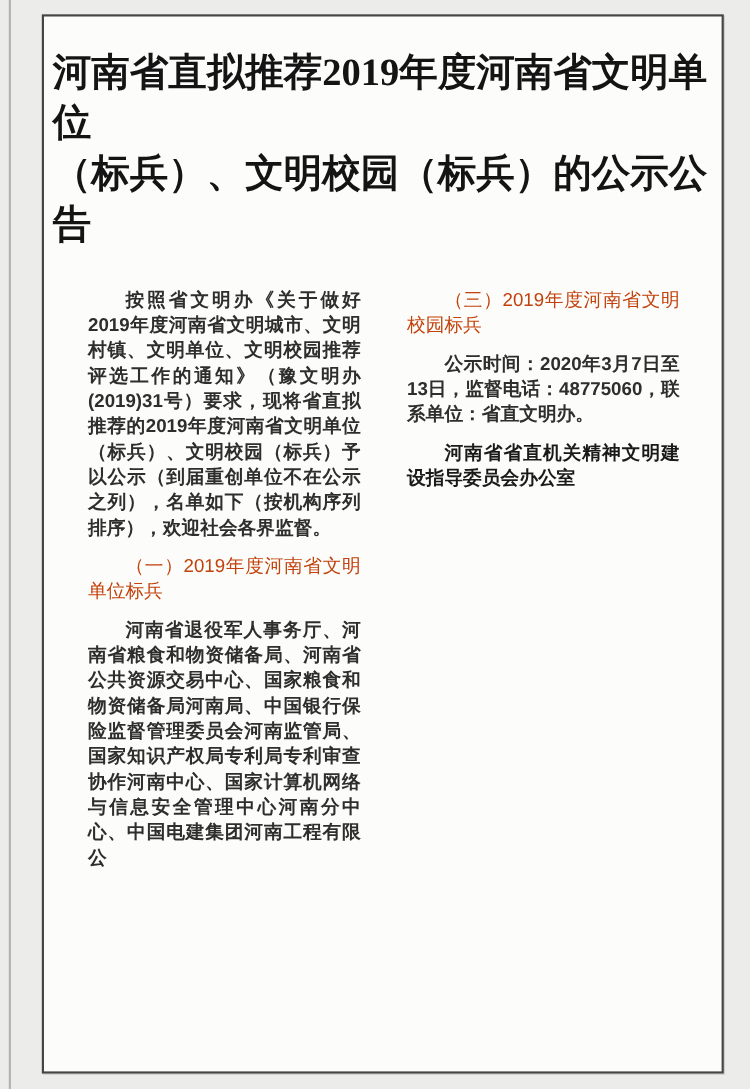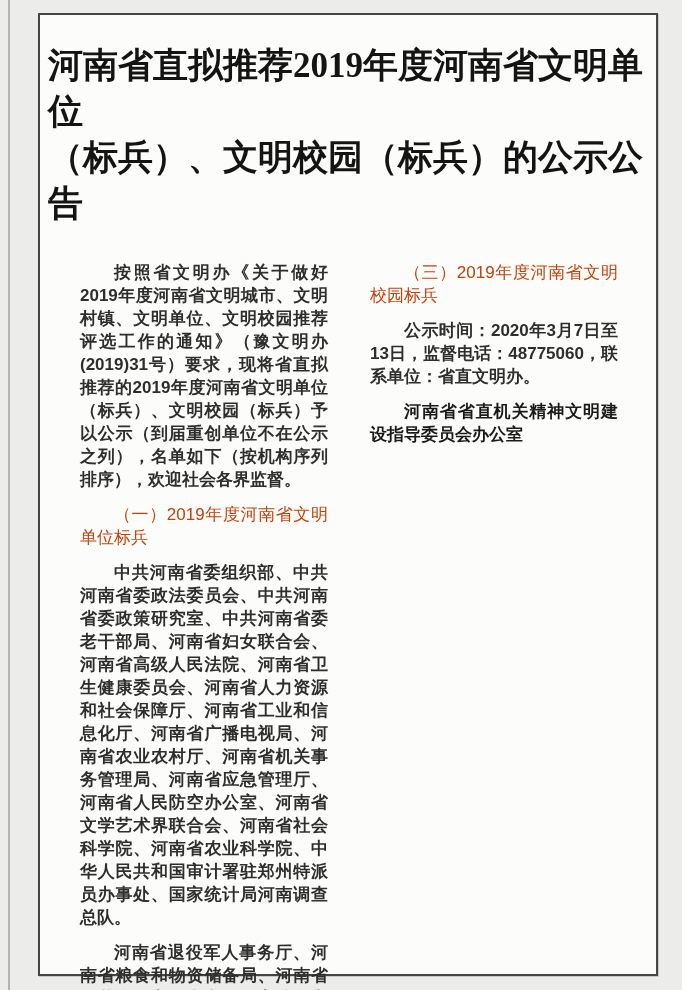--- a/index.html
+++ b/index.html
@@ -83,21 +83,20 @@
   <h1 class="title">
     <div>河南省直拟推荐2019年度河南省文明单位</div>
     <div>（标兵）、文明校园（标兵）的公示公告</div>
   </h1>
 
   <div class="columns">
 
     <div class="col">
       <p class="indent">按照省文明办《关于做好2019年度河南省文明城市、文明村镇、文明单位、文明校园推荐评选工作的通知》（豫文明办(2019)31号）要求，现将省直拟推荐的2019年度河南省文明单位（标兵）、文明校园（标兵）予以公示（到届重创单位不在公示之列），名单如下（按机构序列排序），欢迎社会各界监督。</p>
       <p class="heading">（一）2019年度河南省文明单位标兵</p>
-      <p class="indent">中共河南省委组织部、中共河南省委政法委员会、中共河南省委政策研究室、中共河南省委老干部局、河南省妇女联合会、河南省高级人民法院、河南省卫生健康委员会、河南省人力资源和社会保障厅、河南省工业和信息化厅、河南省广播电视局、河南省农业农村厅、河南省机关事务管理局、河南省应急管理厅、河南省人民防空办公室、河南省文学艺术界联合会、河南省社会科学院、河南省农业科学院、中华人民共和国审计署驻郑州特派员办事处、国家统计局河南调查总队。</p>
       <p class="indent">河南省退役军人事务厅、河南省粮食和物资储备局、河南省公共资源交易中心、国家粮食和物资储备局河南局、中国银行保险监督管理委员会河南监管局、国家知识产权局专利局专利审查协作河南中心、国家计算机网络与信息安全管理中心河南分中心、中国电建集团河南工程有限公</p>
     </div>
 
     <div class="col">
       <p class="heading">（三）2019年度河南省文明校园标兵</p>
       <p class="indent">公示时间：2020年3月7日至13日，监督电话：48775060，联系单位：省直文明办。</p>
       <p class="signature">河南省省直机关精神文明建设指导委员会办公室</p>
 
     </div>
 

